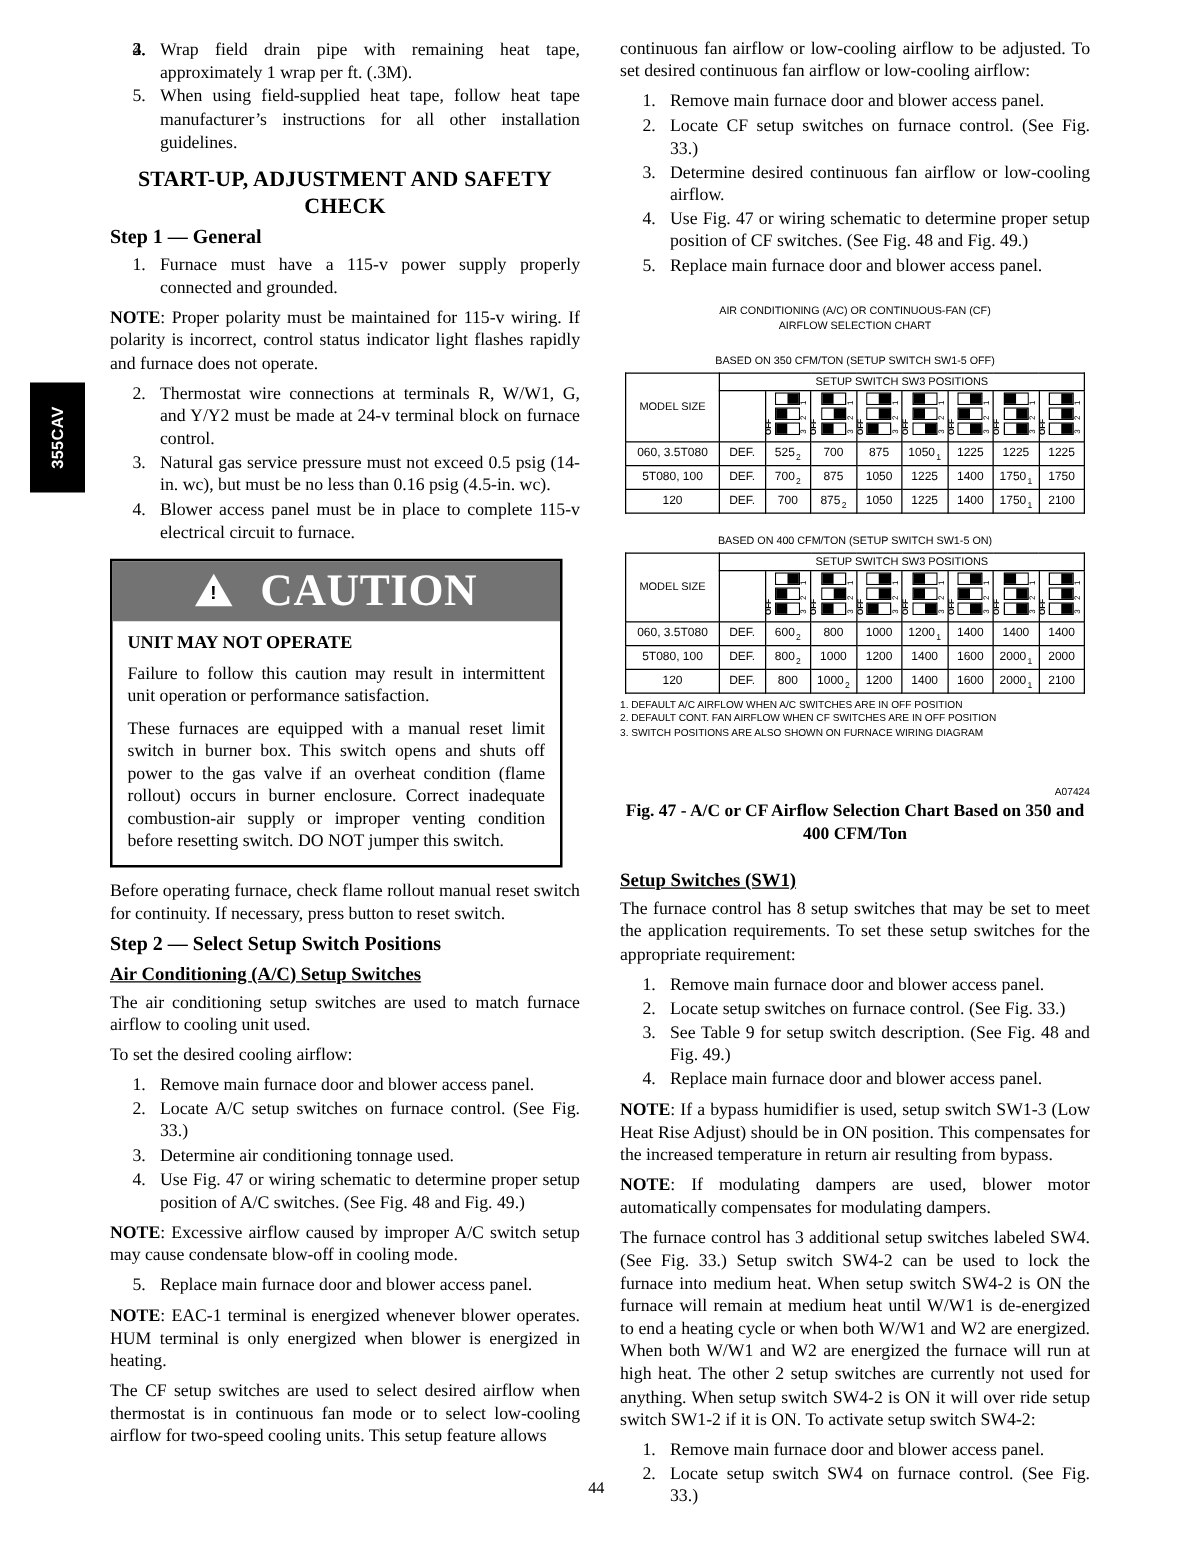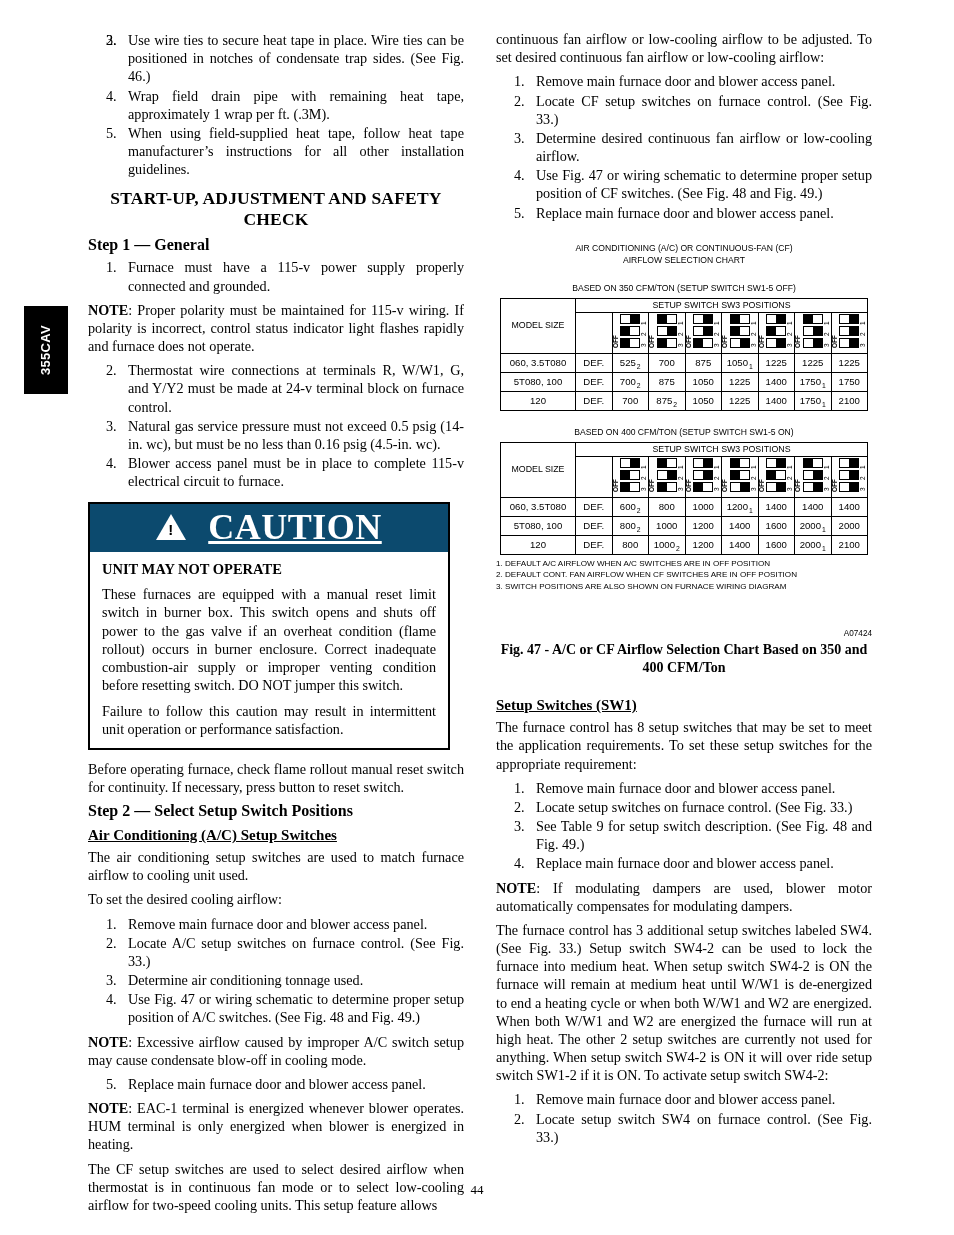--- a/index.html
+++ b/index.html
@@ -49,22 +49,22 @@
     text-decoration:underline;
   }
   .b{font-weight:bold;}
 
   
   .caution{
     border:2px solid #000;margin:12px 0 10px 0;background:#fff;
     width:358px;
   }
   .caution-head{
-    background:#0c4a6e;color:#fff;text-align:center;
-    padding:5px 0 7px 0;display:flex;align-items:center;justify-content:center;gap:22px;text-decoration:underline;
+    background:#737373;color:#fff;text-align:center;
+    padding:5px 0 7px 0;display:flex;align-items:center;justify-content:center;gap:22px;
   }
   .caution-head .word{
     font-family:"Liberation Serif",serif;font-weight:bold;
     font-size:36px;line-height:1;letter-spacing:.5px;
   }
   .tri{
     width:0;height:0;border-left:15px solid transparent;
     border-right:15px solid transparent;border-bottom:26px solid #fff;
     position:relative;
   }
@@ -150,21 +150,21 @@
 <div class="page">
 
   <div class="side-tab">
     <span>355CAV</span>
   </div>
 
   <div class="col col-left">
 
     <ol class="num">
       <li><span class="mk">2.</span></li>
-      <li><span class="mk">3.</span><span>Use wire ties to secure heat tape in place. Wire ties can be positioned in notches of condensate trap sides. (See Fig. 46.)</span></li>
+      <li><span class="mk">3.</span></li>
       <li><span class="mk">4.</span><span>Wrap field drain pipe with remaining heat tape, approximately 1 wrap per ft. (.3M).</span></li>
       <li><span class="mk">5.</span><span>When using field-supplied heat tape, follow heat tape manufacturer’s instructions for all other installation guidelines.</span></li>
     </ol>
 
     <h1 class="sec">START-UP, ADJUSTMENT AND SAFETY CHECK</h1>
 
     <h2 class="step">Step 1 — General</h2>
 
     <ol class="num">
       <li><span class="mk">1.</span><span>Furnace must have a 115-v power supply properly connected and grounded.</span></li>
@@ -178,22 +178,22 @@
       <li><span class="mk">4.</span><span>Blower access panel must be in place to complete 115-v electrical circuit to furnace.</span></li>
     </ol>
 
     <div class="caution">
       <div class="caution-head">
         <div class="tri"></div>
         <div class="word">CAUTION</div>
       </div>
       <div class="caution-body">
         <div class="ttl">UNIT MAY NOT OPERATE</div>
+        <p>Failure to follow this caution may result in intermittent unit operation or performance satisfaction.</p>
         <p>These furnaces are equipped with a manual reset limit switch in burner box. This switch opens and shuts off power to the gas valve if an overheat condition (flame rollout) occurs in burner enclosure. Correct inadequate combustion-air supply or improper venting condition before resetting switch. DO NOT jumper this switch.</p>
-        <p>Failure to follow this caution may result in intermittent unit operation or performance satisfaction.</p>
       </div>
     </div>
 
     <p>Before operating furnace, check flame rollout manual reset switch for continuity. If necessary, press button to reset switch.</p>
 
     <h2 class="step">Step 2 — Select Setup Switch Positions</h2>
     <h3 class="sub">Air Conditioning (A/C) Setup Switches</h3>
     <p>The air conditioning setup switches are used to match furnace airflow to cooling unit used.</p>
     <p class="nojust">To set the desired cooling airflow:</p>
 
@@ -650,20 +650,21 @@
     <h3 class="sub">Setup Switches (SW1)</h3>
     <p>The furnace control has 8 setup switches that may be set to meet the application requirements. To set these setup switches for the appropriate requirement:</p>
 
     <ol class="num">
       <li><span class="mk">1.</span><span>Remove main furnace door and blower access panel.</span></li>
       <li><span class="mk">2.</span><span>Locate setup switches on furnace control. (See Fig. 33.)</span></li>
       <li><span class="mk">3.</span><span>See Table 9 for setup switch description. (See Fig. 48 and Fig. 49.)</span></li>
       <li><span class="mk">4.</span><span>Replace main furnace door and blower access panel.</span></li>
     </ol>
 
+    <p><span class="b">NOTE</span><span>:  If a bypass humidifier is used, setup switch SW1-3 (Low Heat Rise Adjust) should be in ON position. This compensates for the increased temperature in return air resulting from bypass.</span></p>
     <p><span class="b">NOTE</span><span>:       If modulating dampers are used, blower motor automatically compensates for modulating dampers.</span></p>
 
     <p>The furnace control has 3 additional setup switches labeled SW4. (See Fig. 33.) Setup switch SW4-2 can be used to lock the furnace into medium heat. When setup switch SW4-2 is ON the furnace will remain at medium heat until W/W1 is de-energized to end a heating cycle or when both W/W1 and W2 are energized. When both W/W1 and W2 are energized the furnace will run at high heat. The other 2 setup switches are currently not used for anything. When setup switch SW4-2 is ON it will over ride setup switch SW1-2 if it is ON. To activate setup switch SW4-2:</p>
 
     <ol class="num">
       <li><span class="mk">1.</span><span>Remove main furnace door and blower access panel.</span></li>
       <li><span class="mk">2.</span><span>Locate setup switch SW4 on furnace control. (See Fig. 33.)</span></li>
     </ol>
   </div>
 

